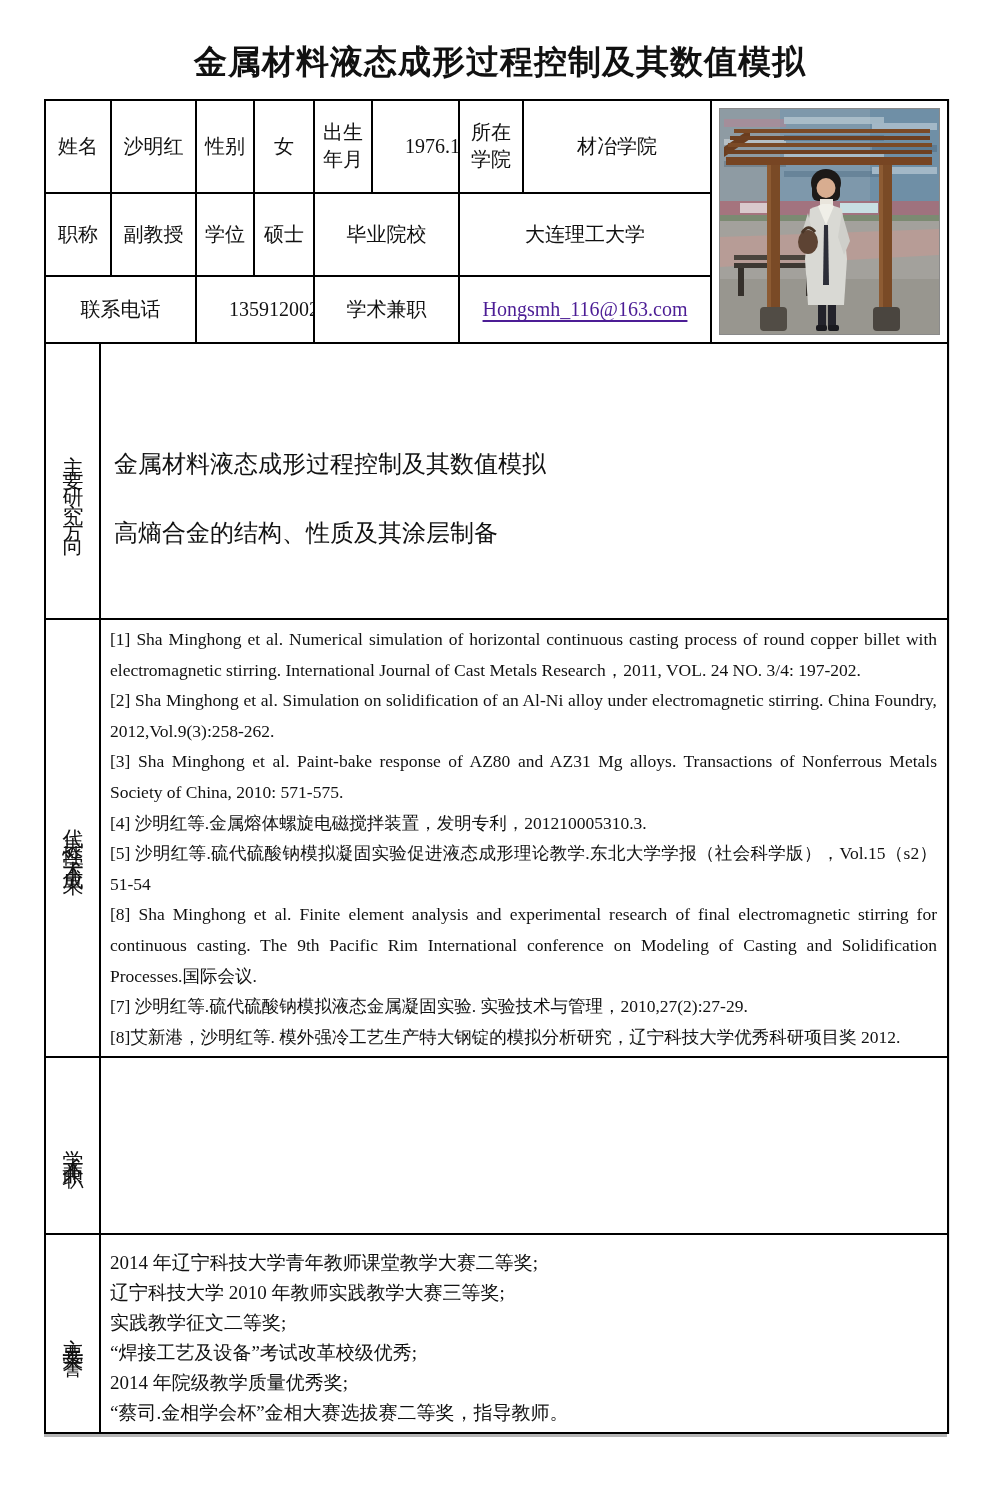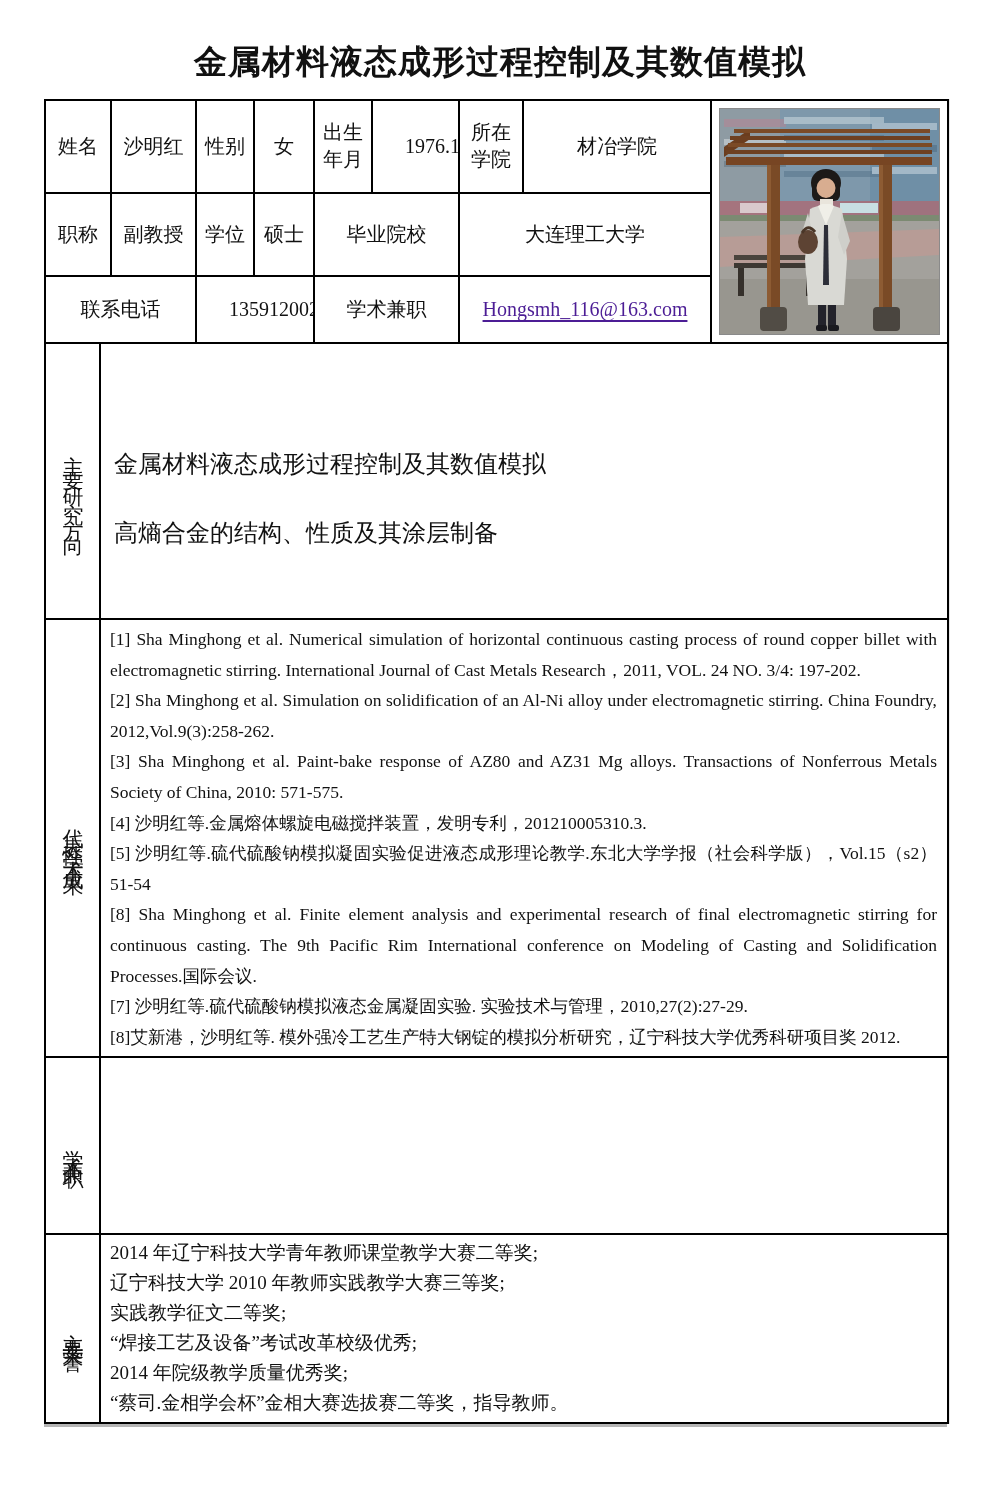--- a/index.html
+++ b/index.html
@@ -80,21 +80,21 @@
     font-size: 17.5px;
     line-height: 30.6px;
     text-align: justify;
     margin: 0;
   }
   .honors-cell .line {
     font-size: 19px;
     line-height: 30px;
     text-align: left;
   }
-  .honors-cell { padding-top: 3px; }
+  .honors-cell { padding-top: 13px; }
 </style>
 </head>
 <body>
 
 <h1 class="page-title">金属材料液态成形过程控制及其数值模拟</h1>
 
 <div class="tablewrap">
 
   <table class="t1">
     <colgroup>

